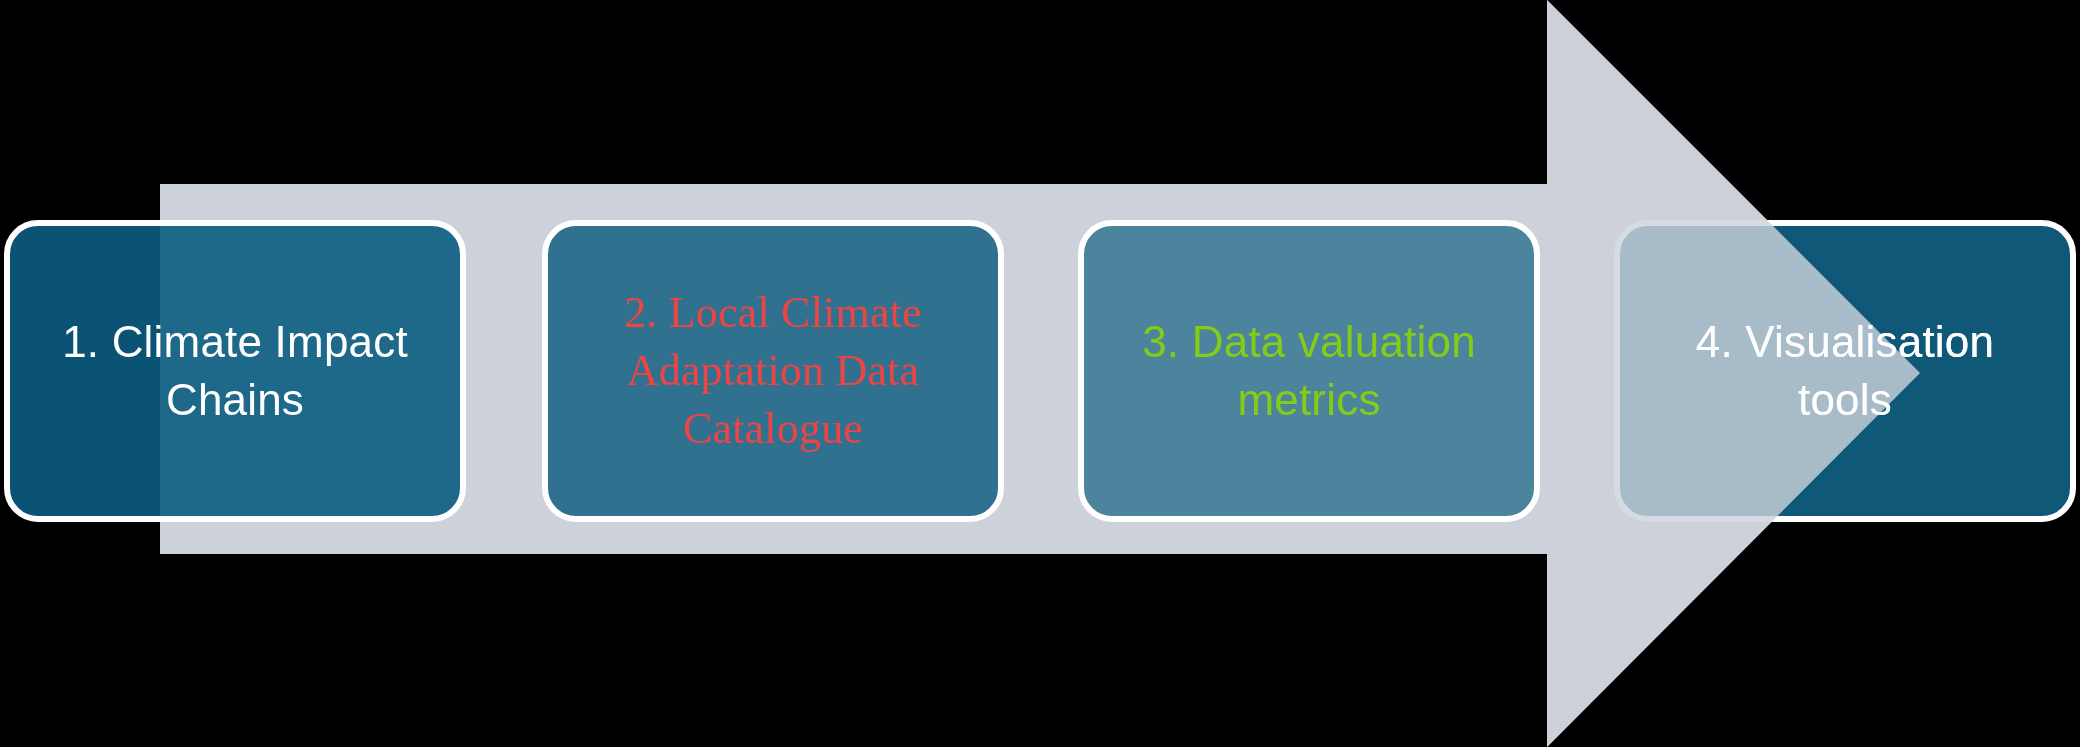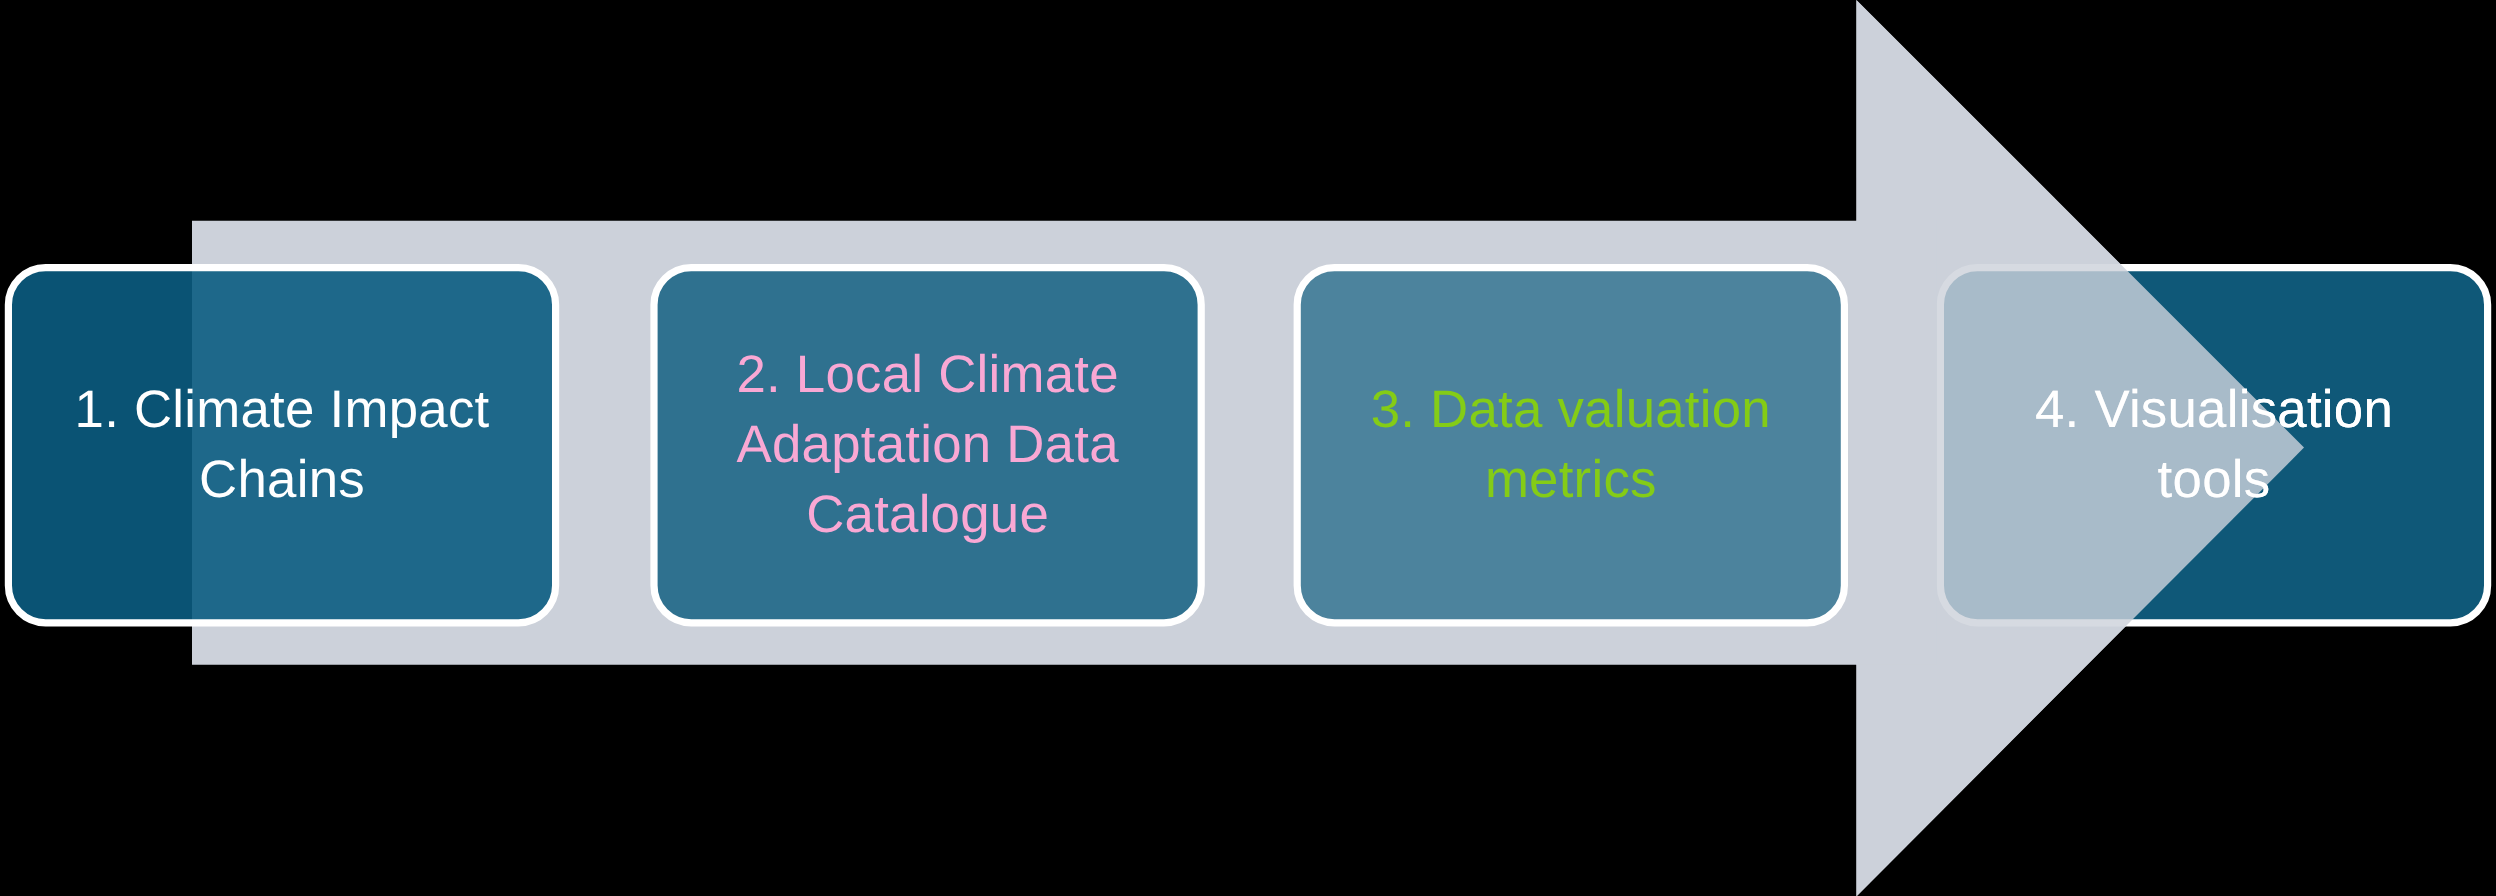--- a/index.html
+++ b/index.html
@@ -50,21 +50,21 @@
     <svg class="arrow-svg" viewBox="0 0 2080 747" xmlns="http://www.w3.org/2000/svg">
       <polygon points="160,184 1547,184 1547,0 1920,373 1547,747 1547,554 160,554" fill="#ccd1da"></polygon>
     </svg>
   </div>
 
   <div class="box" id="box1" style="left: 4px; top: 220px; width: 462px; height: 302px; background: rgba(11, 92, 129, 0.9); border-color: rgb(255, 255, 255); color: rgb(255, 255, 255); justify-content: flex-end;">
     <span class="box-label">1. Climate Impact
 Chains</span>
   </div>
 
-  <div class="box" id="box2" style="left: 542px; top: 220px; width: 462px; height: 302px; background: rgba(30, 102, 134, 0.9); border-color: rgb(255, 255, 255); color: #f9a8d4;">
+  <div class="box" id="box2" style="left: 542px; top: 220px; width: 462px; height: 302px; background: rgba(30, 102, 134, 0.9); border-color: rgb(255, 255, 255); color: #ef4444; font-family: Liberation Serif, serif;">
     <span class="box-label">2. Local Climate
 Adaptation Data
 Catalogue</span>
   </div>
 
   <div class="box" id="box3" style="left: 1078px; top: 220px; width: 462px; height: 302px; background: rgba(58, 120, 148, 0.88); border-color: rgb(255, 255, 255); color: #84cc16;">
     <span class="box-label">3. Data valuation
 metrics</span>
   </div>
 

